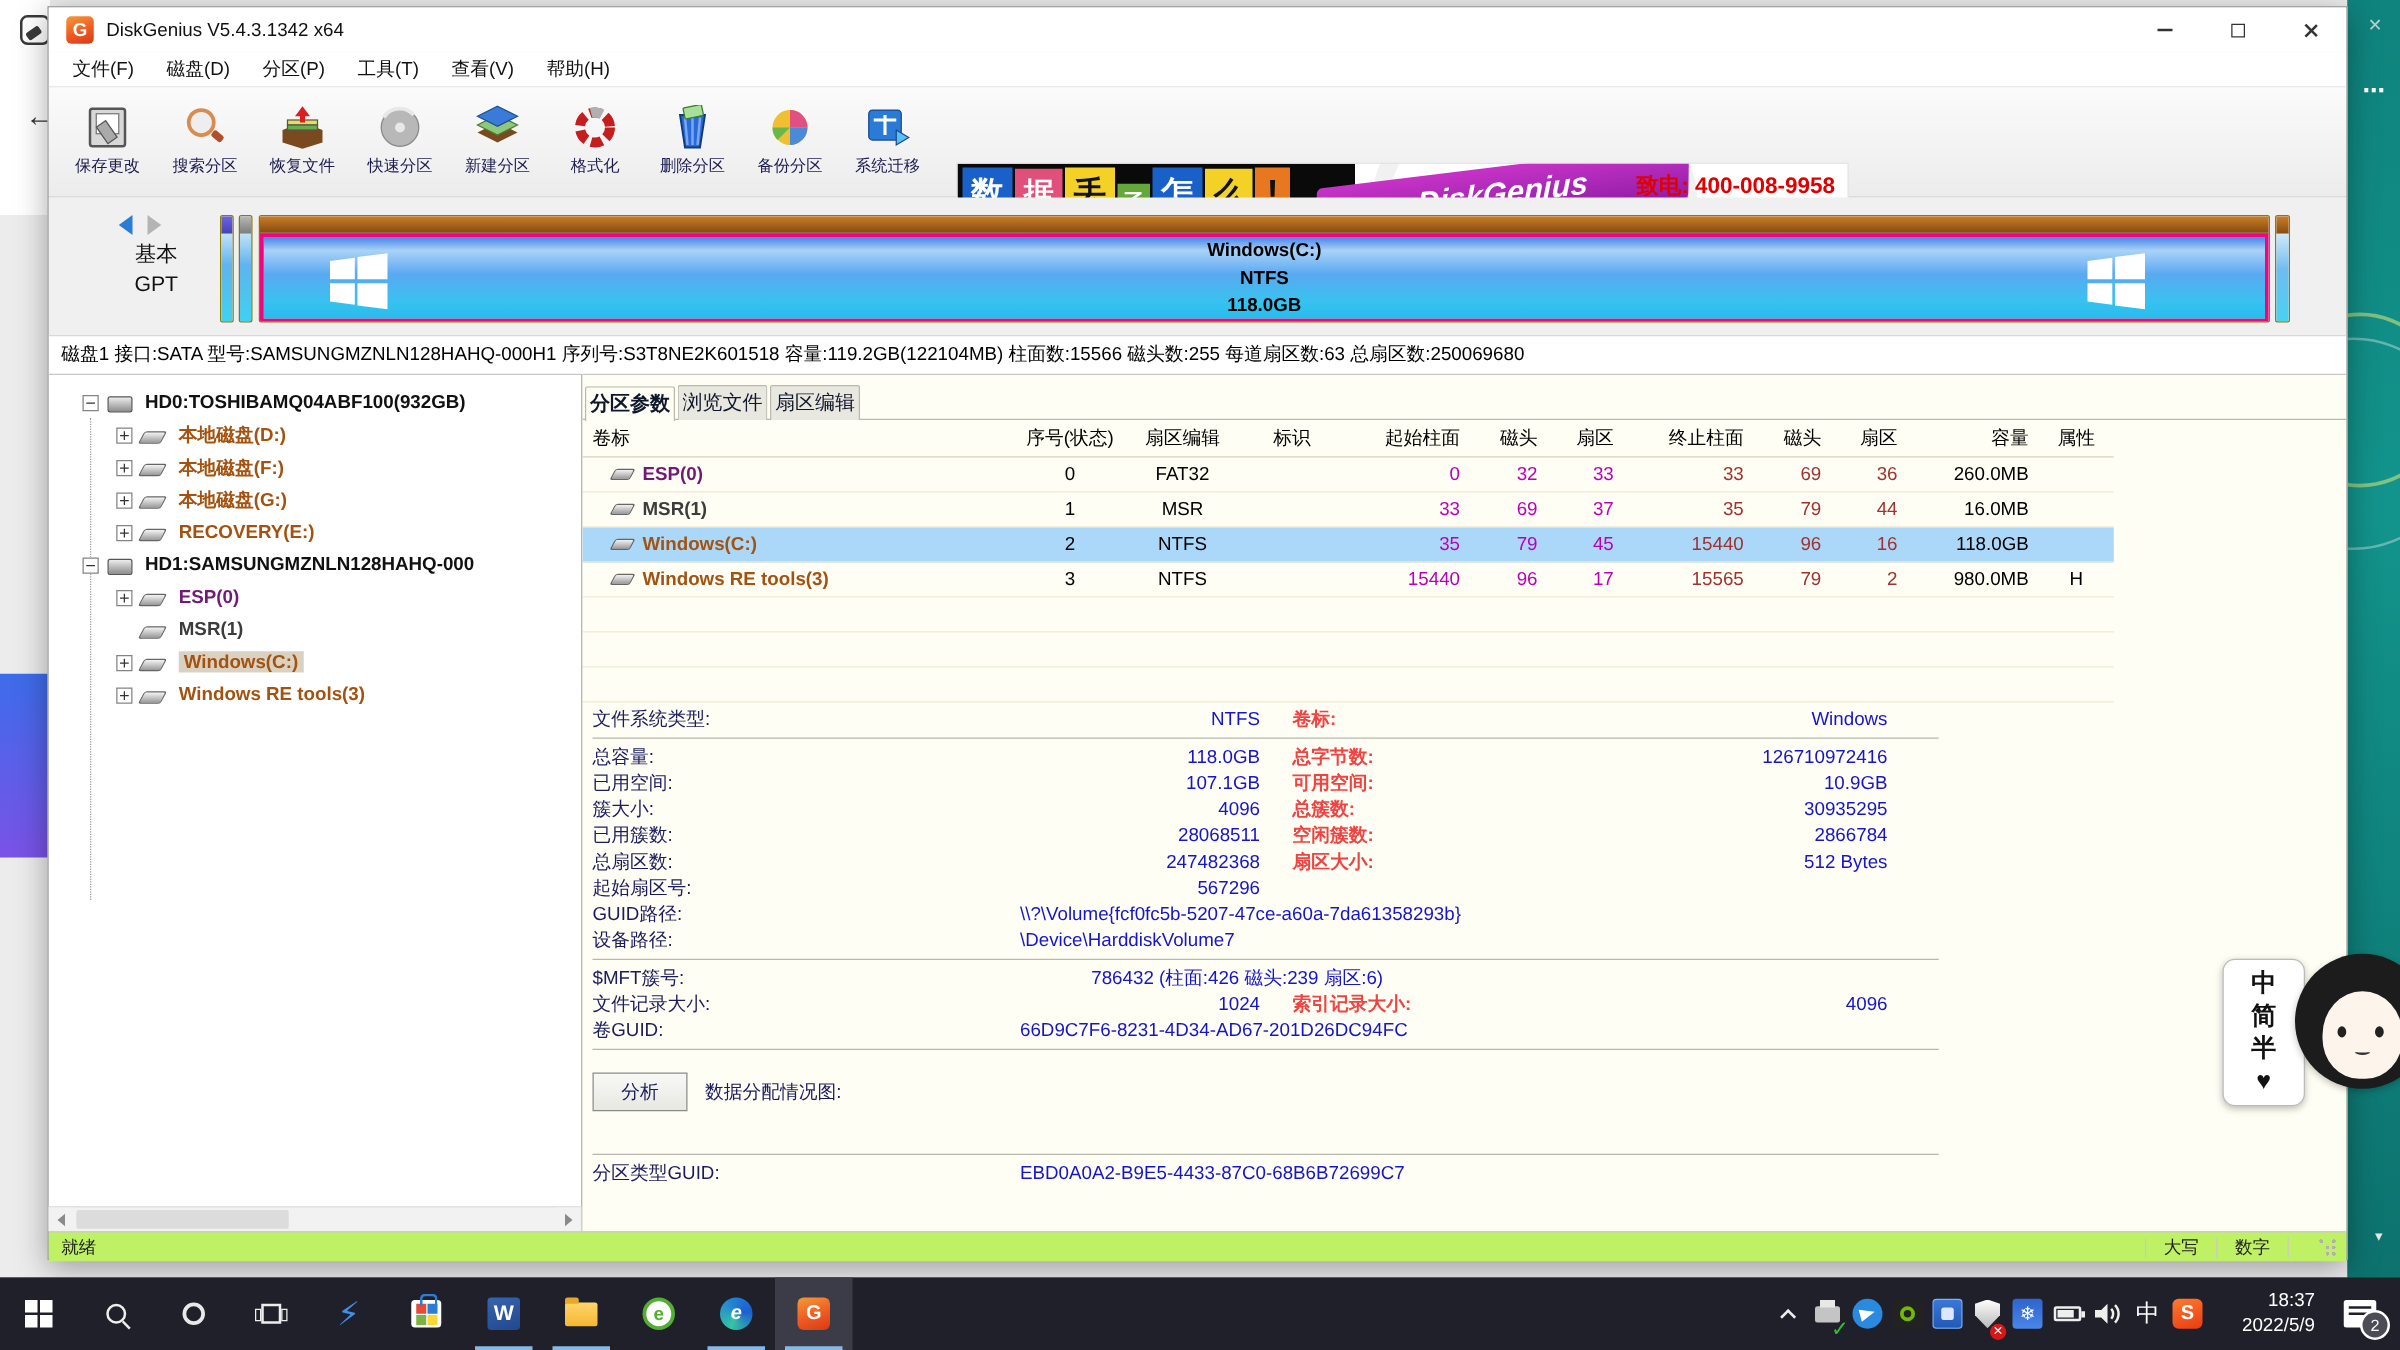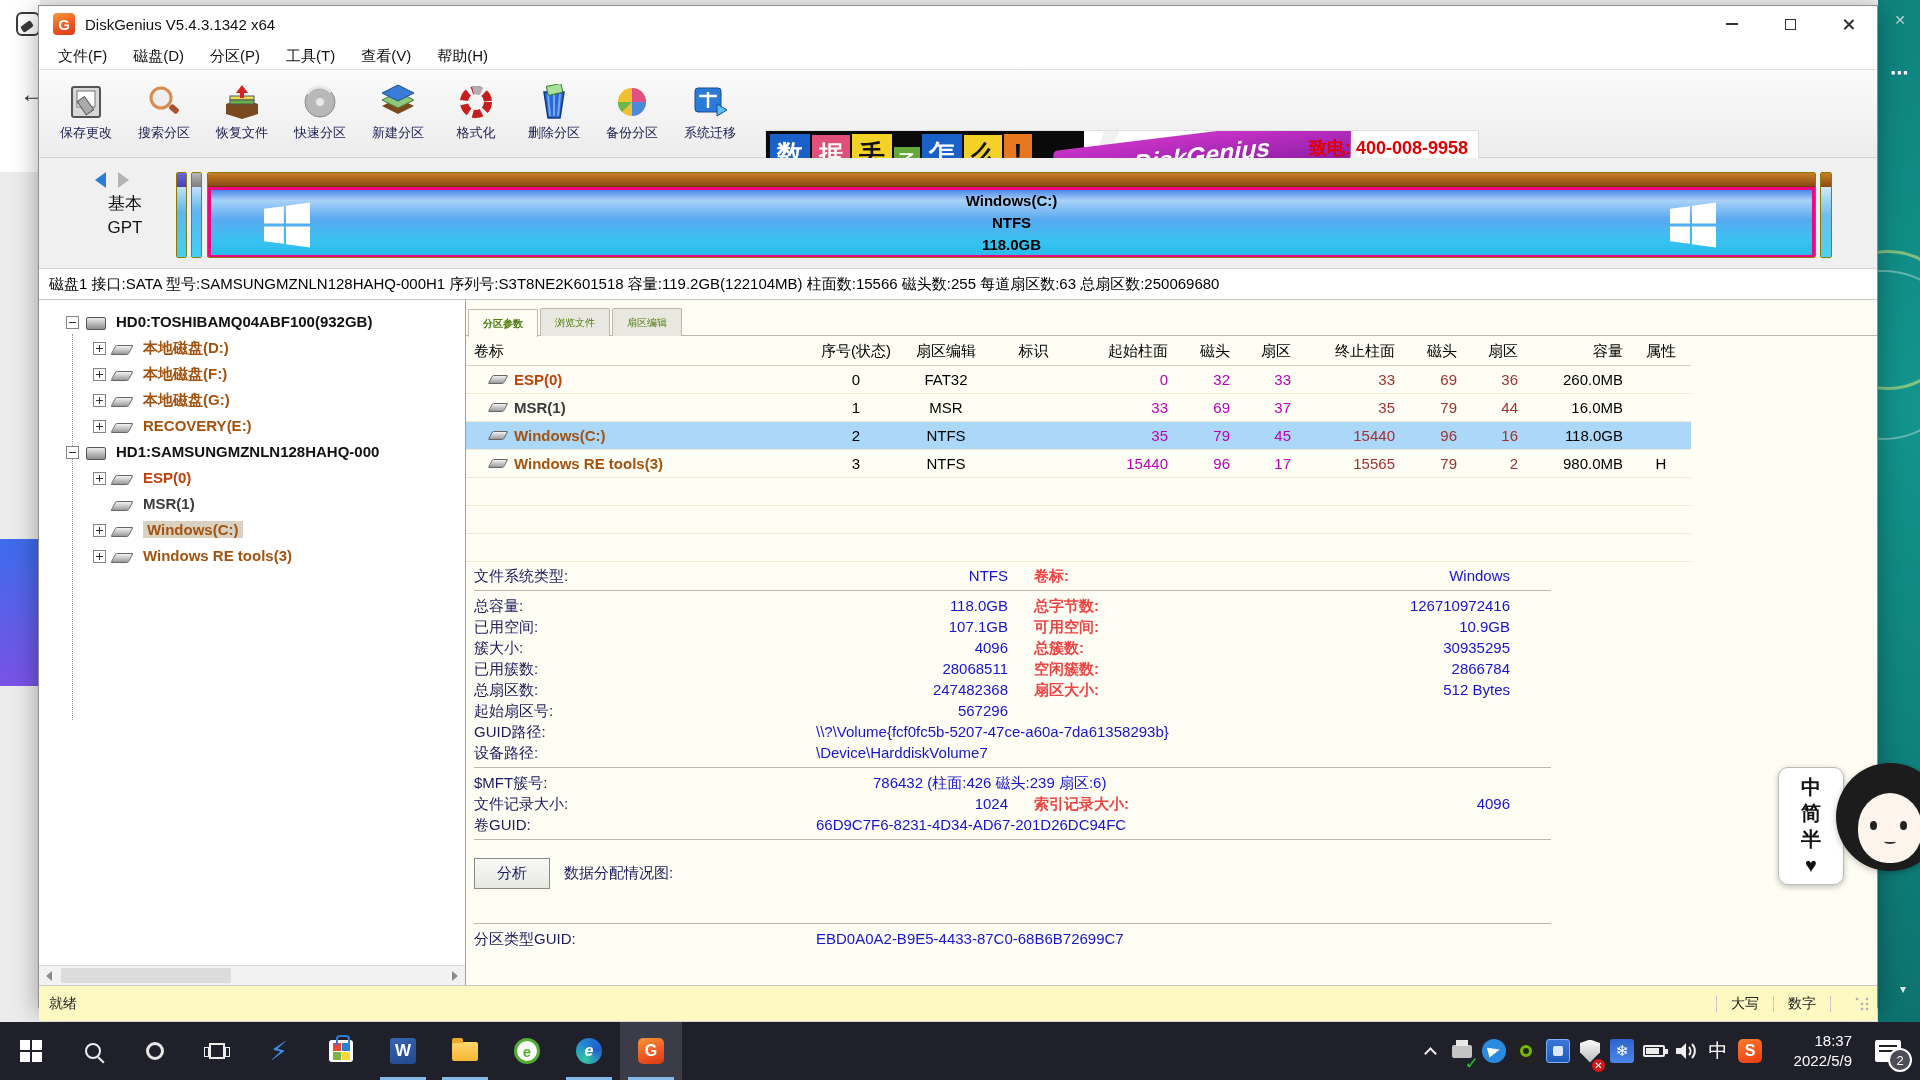--- a/index.html
+++ b/index.html
@@ -92,33 +92,33 @@
   .trow { position:relative; height:26px; }
   .tbox { position:absolute; top:6px; width:13px; height:13px; border:1px solid #848484; background:#fff; }
   .tbox::before { content:""; position:absolute; left:2px; top:5px; width:7px; height:1px; background:#333; }
   .tbox.plus::after { content:""; position:absolute; left:5px; top:2px; width:1px; height:7px; background:#333; }
   .kdisk .tbox { left:27px; } .kdisk .ticon { left:47px; } .kdisk .tlabel { left:77px; }
   .kpart .tbox { left:54px; } .kpart .ticon { left:74px; } .kpart .tlabel { left:104px; }
   .ticon { position:absolute; top:7px; }
   .i-disk { width:20px; height:13px; background:linear-gradient(180deg,#ececec,#8d8d8d); border:1px solid #555; border-radius:2px; }
   .i-part { width:18px; height:10px; top:9px; background:linear-gradient(180deg,#f4f4f4,#9a9a9a); border:1px solid #666; border-radius:2px; transform:skewX(-28deg); }
   .tlabel { position:absolute; top:3px; font-size:15px; font-weight:bold; white-space:nowrap; }
-  .c-black { color:#111; } .c-brown { color:#a3520f; } .c-blue { color:#c2410c; } .c-dark { color:#3c3c3c; }
+  .c-black { color:#111; } .c-brown { color:#a3520f; } .c-blue { color:#701a75; } .c-dark { color:#3c3c3c; }
   .sel-tan { background:#d9d2c2; padding:0 4px; }
   .tree-guides { position:absolute; left:33px; top:34px; height:386px; border-left:1px dotted #9a9a9a; }
   .hscroll { position:absolute; left:0; bottom:0; width:426px; height:20px; background:#f2f2f2; border-top:1px solid #dcdcdc; }
   .hs-btn { position:absolute; top:0; width:20px; height:19px; display:flex; align-items:center; justify-content:center; background:#f2f2f2; }
   .hs-left { left:0; } .hs-right { right:0; }
   .hs-tri-l { width:0;height:0;border-top:5px solid transparent;border-bottom:5px solid transparent;border-right:6px solid #8a8a8a; }
   .hs-tri-r { width:0;height:0;border-top:5px solid transparent;border-bottom:5px solid transparent;border-left:6px solid #8a8a8a; }
   .hs-thumb { position:absolute; left:22px; top:2px; width:170px; height:15px; background:#dcdcdc; border-radius:2px; }
 
   .rightpanel { flex:1; background:#fffef4; position:relative; padding-top:8px; overflow:hidden; }
   .tabbar { height:28px; padding-left:2px; display:flex; border-bottom:1px solid #b9b9ae; }
-  .tab { height:28px; padding:0 14px; font-size:10px; color:#4d7c0f; line-height:27px; background:#e9e8e0; border:1px solid #b9b9ae; border-bottom:none; margin-right:2px; border-radius:2px 2px 0 0; }
+  .tab { height:28px; padding:0 3px; font-size:16px; color:#0f172a; line-height:27px; background:#e9e8e0; border:1px solid #b9b9ae; border-bottom:none; margin-right:2px; border-radius:2px 2px 0 0; }
   .tab.active { background:#fffef4; position:relative; top:1px; font-weight:bold; }
 
   .tbl { width:1225px; }
   .grid { display:grid; grid-template-columns:355px 70px 110px 65px 110px 62px 61px 104px 62px 61px 105px 60px; }
   .thead { height:30px; line-height:30px; font-size:15px; color:#000; border-bottom:1px solid #d8d2bc; }
   .trowt { height:28px; line-height:28px; font-size:15px; border-bottom:1px solid #f0e9d4; }
   .trowt.rsel { background:#abd7f8; }
   .cell { white-space:nowrap; overflow:hidden; }
   .cl { padding-left:8px; text-align:left; } .cc { text-align:center; } .cr { text-align:right; padding-right:8px; }
   .trowt .cell:nth-child(n+5):nth-child(-n+7) { color:#bb00bb; }
@@ -135,21 +135,21 @@
   .dv2 { width:280px; text-align:right; color:#1515cc; flex:none; }
   .dspan { color:#1515cc; } .pl160 { padding-left:160px; } .pl217 { padding-left:217px; } .pl247 { padding-left:247px; }
   .ddiv { height:1px; background:#b8b8ae; margin:4px 0 4px 8px; width:1077px; }
 
   .analyzerow { margin-top:18px; display:flex; align-items:center; }
   .btn-analyze { margin-left:8px; width:76px; height:31px; background:linear-gradient(180deg,#f8f8f6,#e8e8e2); border:1px solid #8a8a8a; font-size:15px; color:#1b1b5e; display:flex; align-items:center; justify-content:center; }
   .alloc-label { margin-left:14px; font-size:15px; color:#1b1b5e; }
   .bottomdiv { margin-top:34px; }
   .bottomrow { display:flex; height:21px; line-height:21px; font-size:15px; }
 
-  .statusbar { height:36px; background:#fef9c3; border-top:1px solid #c9c9c9; display:flex; align-items:center; font-size:14px; color:#222; position:relative; }
+  .statusbar { height:24px; background:#bef264; border-top:1px solid #c9c9c9; display:flex; align-items:center; font-size:14px; color:#222; position:relative; }
   .sb-ready { padding-left:10px; }
   .sb-right { position:absolute; right:8px; display:flex; align-items:center; height:24px; }
   .sb-sep { width:1px; height:16px; background:#c9c9c9; margin:0 14px; }
   .sb-grip { width:14px; height:14px; margin-left:10px;
     background:radial-gradient(circle at 2px 2px,#b0b0b0 1.5px,transparent 1.6px),
                radial-gradient(circle at 7px 7px,#b0b0b0 1.5px,transparent 1.6px),
                radial-gradient(circle at 12px 12px,#b0b0b0 1.5px,transparent 1.6px),
                radial-gradient(circle at 7px 12px,#b0b0b0 1.5px,transparent 1.6px),
                radial-gradient(circle at 12px 7px,#b0b0b0 1.5px,transparent 1.6px),
                radial-gradient(circle at 12px 2px,#b0b0b0 1.5px,transparent 1.6px); }

